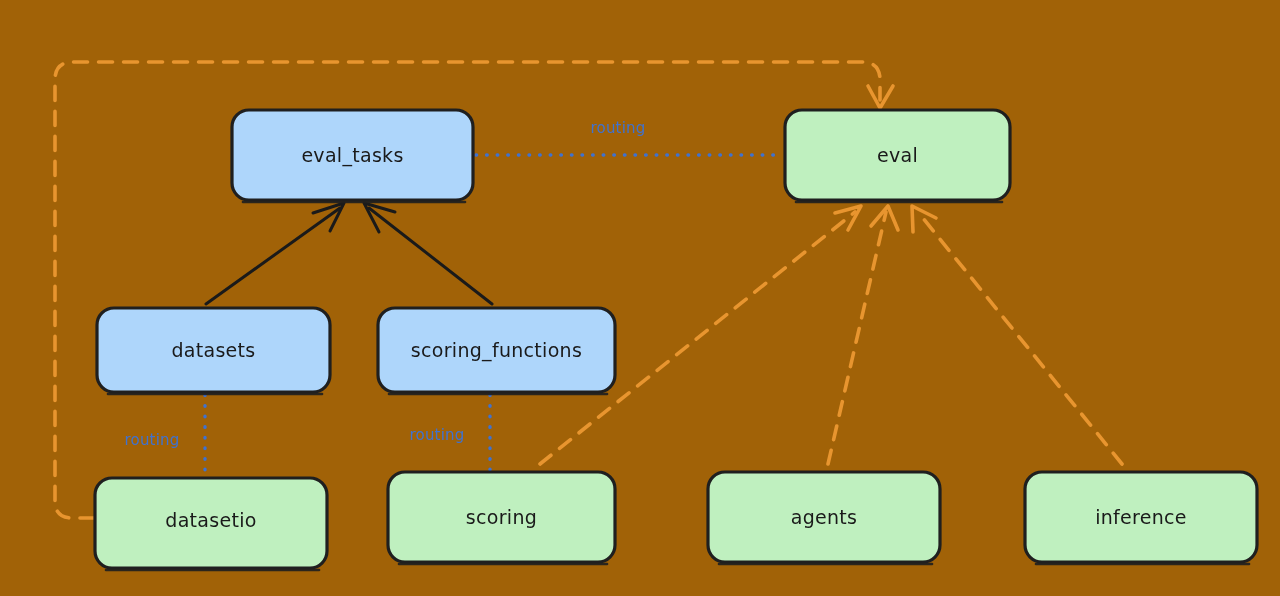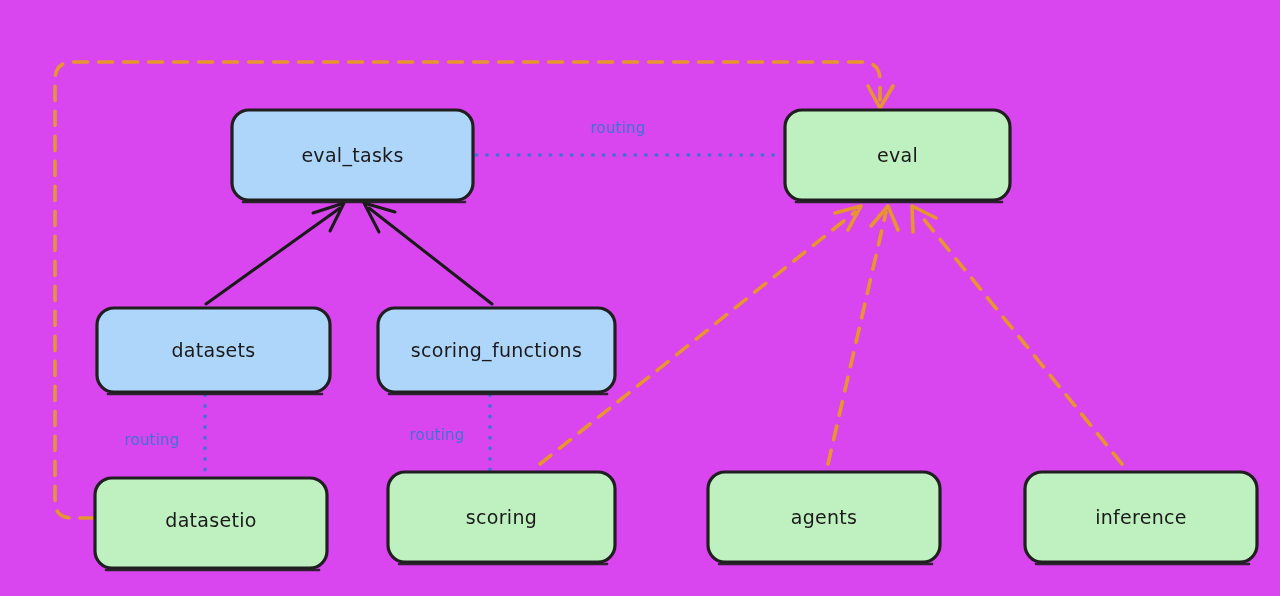--- a/index.html
+++ b/index.html
@@ -10,21 +10,21 @@
   body {
     width: 1280px;
     height: 596px;
     overflow: hidden;
     font-family: "DejaVu Sans", sans-serif;
   }
   #diagram-root {
     position: relative;
     width: 1280px;
     height: 596px;
-    background: #d946ef;
+    background: #a16207;
   }
   #diagram-svg {
     position: absolute;
     left: 0;
     top: 0;
     width: 1280px;
     height: 596px;
   }
   .node-label {
     font-family: "DejaVu Sans", sans-serif;

